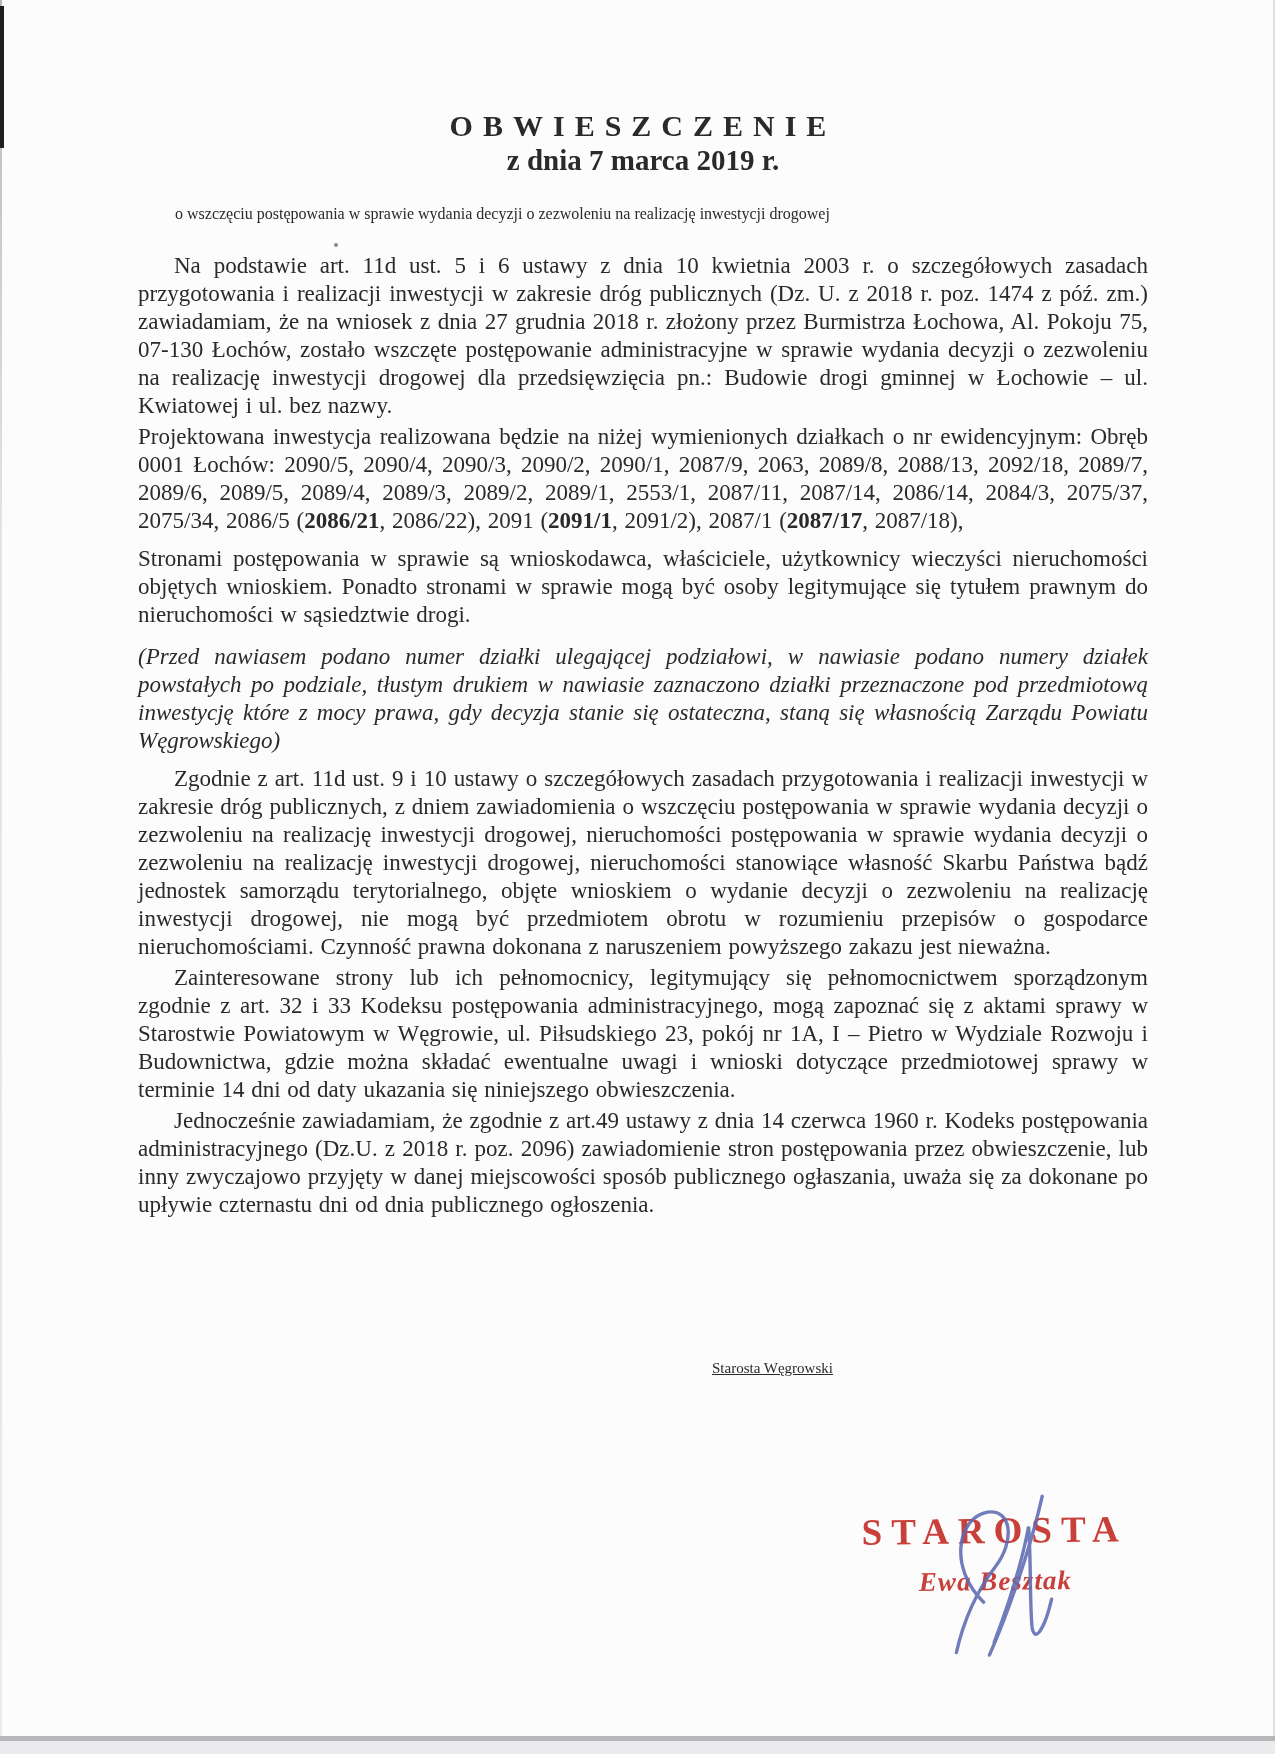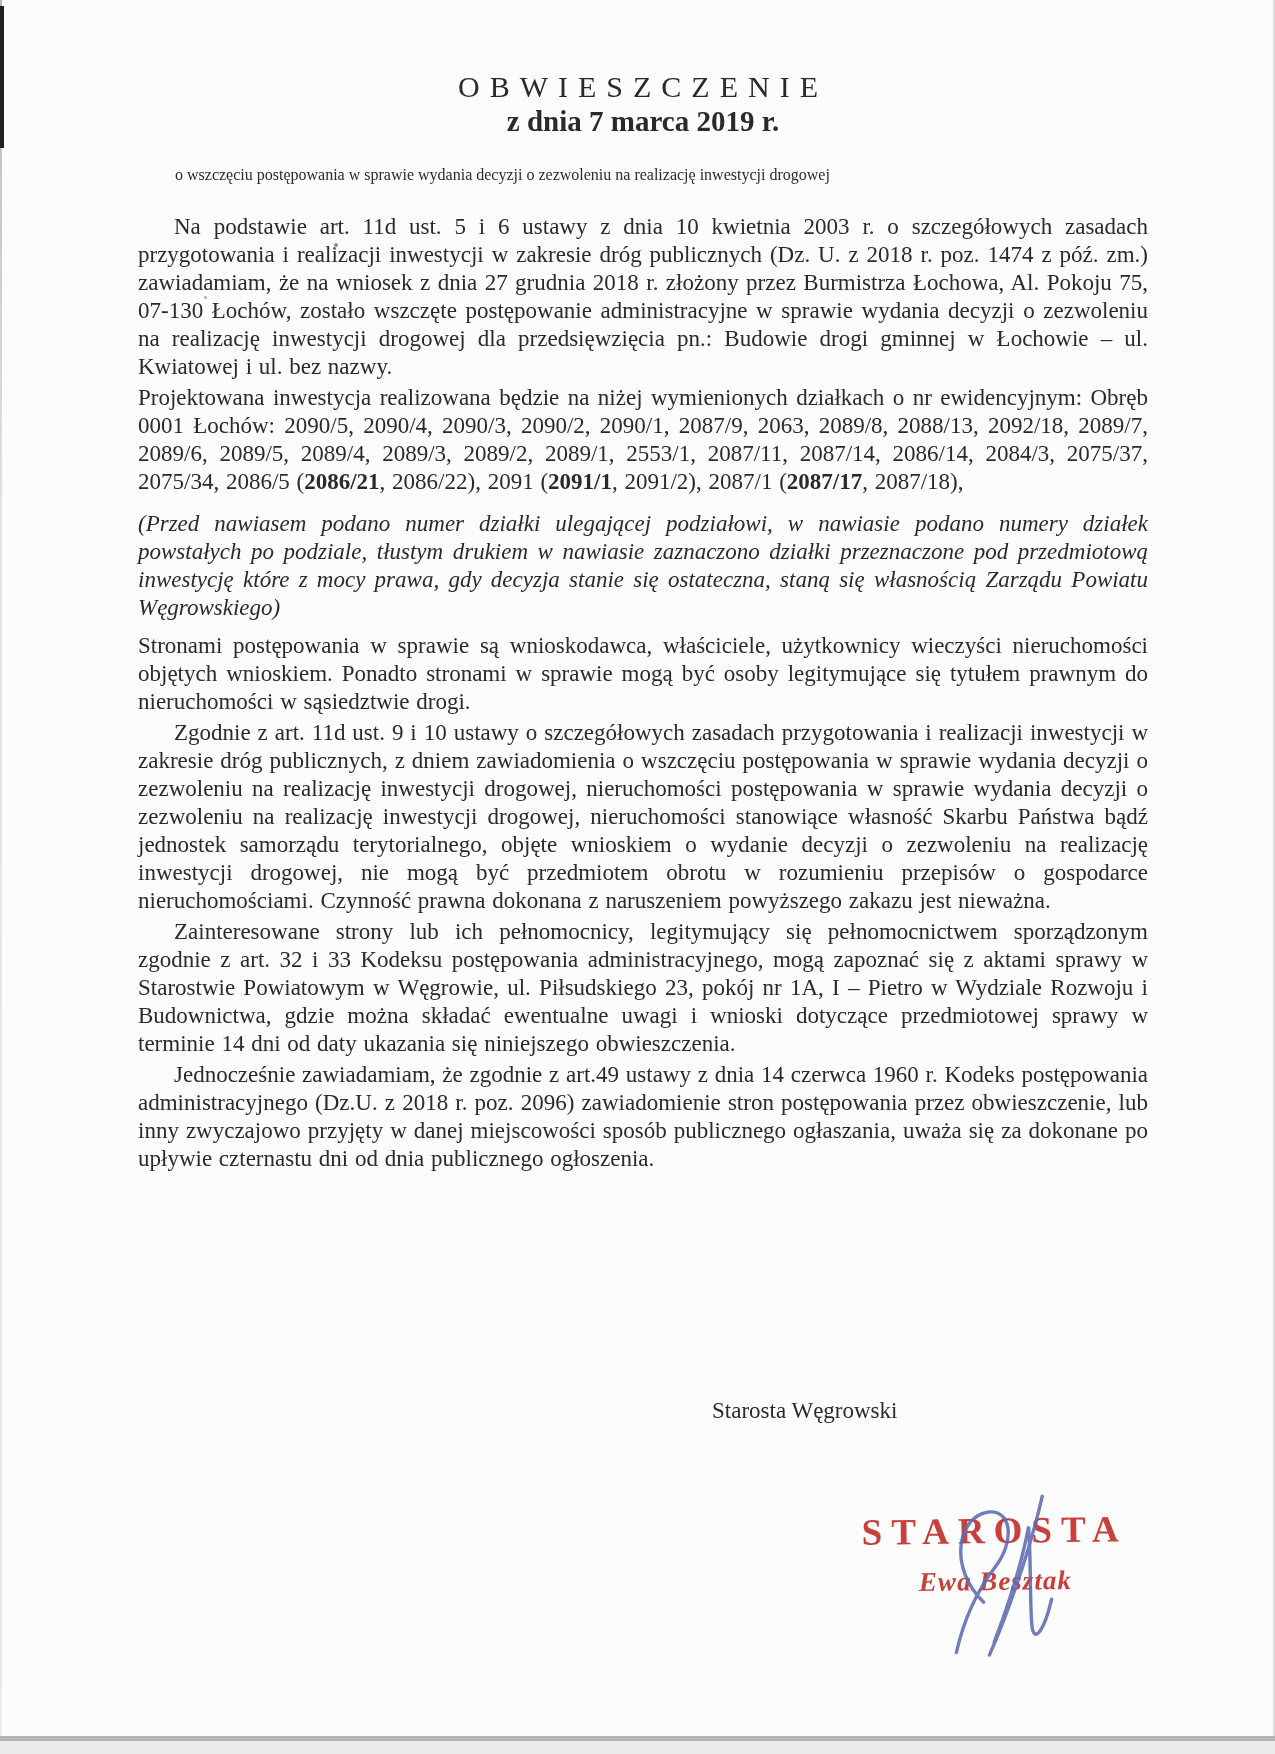--- a/index.html
+++ b/index.html
@@ -9,38 +9,38 @@
     margin:0 auto;
     background:#fcfcfd;
     font-family:"Liberation Serif","DejaVu Serif",serif;
     color:#2a2a2a;
     overflow:hidden;
   }
   .content {
     position:absolute; left:135px; top:0; width:1016px;
   }
   .title-block { text-align:center; padding-top:70px; }
-  .title-main   { font-size:30px; font-weight:normal; letter-spacing:10px; line-height:34px; }
+  .title-main   { font-size:30px; font-weight:bold; letter-spacing:10px; line-height:34px;margin-top:39px; }
   .title-issuer { font-size:30px; font-weight:bold; letter-spacing:2px;  line-height:34px; }
   .title-date   { font-size:29px; font-weight:bold; line-height:34px; }
   .subject {
     margin:22px 40px 8px; font-size:16px; line-height:29px;
   }
   p.body {
     font-size:23px; line-height:28px; text-align:justify; margin:3px;
     word-spacing:1px;
   }
   p.first   { margin-top:24px; }
   p.indent  { text-indent:36px; }
   p.note    { font-style:italic; margin-top:14px; margin-bottom:10px; }
   p.parties { margin-top:10px; }
 
   .signoff {
-    position:absolute; left:712px; top:1398px;
-    font-size:23px; white-space:nowrap;
+    position:absolute; left:712px; top:1360px;
+    font-size:15px; white-space:nowrap;text-decoration:underline;
   }
 
   .stamp {
     position:absolute; left:845px; top:1512px; width:300px;
     text-align:center; color:#c8403a; transform:rotate(-0.8deg);
   }
   .stamp-role {
     font-size:37px; font-weight:bold; letter-spacing:9px; line-height:38px;
   }
   .stamp-name {
@@ -72,23 +72,23 @@
       <div class="title-main">OBWIESZCZENIE</div>
       <div class="title-date">z dnia 7 marca 2019 r.</div>
     </div>
 
     <p class="subject">o wszczęciu postępowania  w sprawie  wydania decyzji o zezwoleniu  na realizację inwestycji drogowej</p>
 
     <p class="body first indent">Na podstawie art. 11d ust. 5 i 6 ustawy z dnia 10 kwietnia 2003 r. o szczegółowych zasadach przygotowania i realizacji inwestycji w zakresie dróg publicznych (Dz. U. z 2018 r. poz. 1474 z póź. zm.)  zawiadamiam, że na wniosek z dnia 27 grudnia 2018 r.  złożony przez Burmistrza Łochowa, Al. Pokoju 75, 07-130 Łochów, zostało wszczęte postępowanie administracyjne  w sprawie wydania decyzji o zezwoleniu na realizację inwestycji drogowej dla przedsięwzięcia pn.: Budowie drogi gminnej w Łochowie – ul. Kwiatowej i ul. bez nazwy.</p>
 
     <p class="body"><span>Projektowana inwestycja  realizowana będzie na niżej wymienionych działkach o nr ewidencyjnym: Obręb 0001 Łochów: 2090/5, 2090/4, 2090/3, 2090/2, 2090/1, 2087/9, 2063, 2089/8, 2088/13, 2092/18, 2089/7, 2089/6, 2089/5, 2089/4, 2089/3, 2089/2, 2089/1, 2553/1, 2087/11, 2087/14, 2086/14, 2084/3, 2075/37, 2075/34, 2086/5 (</span><b>2086/21</b><span>, 2086/22), 2091 (</span><b>2091/1</b><span>, 2091/2), 2087/1 (</span><b>2087/17</b><span>, 2087/18),</span></p>
 
+    <p class="body parties">Stronami postępowania w sprawie są wnioskodawca, właściciele, użytkownicy wieczyści nieruchomości objętych wnioskiem. Ponadto stronami w sprawie mogą być osoby legitymujące się tytułem prawnym do nieruchomości w sąsiedztwie drogi.</p>
+
     <p class="body note">(Przed nawiasem podano numer działki ulegającej podziałowi,  w nawiasie podano  numery  działek powstałych po podziale, tłustym drukiem w nawiasie zaznaczono działki przeznaczone pod przedmiotową inwestycję które z mocy prawa, gdy decyzja stanie się ostateczna, staną się własnością  Zarządu Powiatu Węgrowskiego)</p>
-
-    <p class="body parties">Stronami postępowania w sprawie są wnioskodawca, właściciele, użytkownicy wieczyści nieruchomości objętych wnioskiem. Ponadto stronami w sprawie mogą być osoby legitymujące się tytułem prawnym do nieruchomości w sąsiedztwie drogi.</p>
 
     <p class="body indent">Zgodnie z art. 11d ust. 9 i 10 ustawy o szczegółowych zasadach przygotowania i realizacji inwestycji w zakresie dróg publicznych, z dniem zawiadomienia o wszczęciu postępowania w sprawie wydania decyzji o zezwoleniu na realizację inwestycji drogowej, nieruchomości postępowania w sprawie wydania decyzji o zezwoleniu na realizację inwestycji drogowej, nieruchomości stanowiące własność Skarbu Państwa bądź jednostek samorządu terytorialnego, objęte wnioskiem o wydanie decyzji o zezwoleniu na realizację inwestycji drogowej, nie mogą być przedmiotem obrotu w rozumieniu przepisów o gospodarce nieruchomościami. Czynność prawna dokonana z naruszeniem powyższego zakazu jest nieważna.</p>
 
     <p class="body indent">Zainteresowane strony lub ich pełnomocnicy, legitymujący się pełnomocnictwem sporządzonym zgodnie z art. 32 i 33 Kodeksu postępowania administracyjnego, mogą zapoznać się z aktami sprawy w Starostwie Powiatowym w Węgrowie, ul. Piłsudskiego 23, pokój nr 1A, I – Pietro  w Wydziale Rozwoju i Budownictwa, gdzie można  składać ewentualne uwagi i wnioski  dotyczące przedmiotowej sprawy w terminie  14 dni od daty ukazania się niniejszego obwieszczenia.</p>
 
     <p class="body indent">Jednocześnie zawiadamiam, że zgodnie z art.49 ustawy z dnia 14 czerwca 1960 r. Kodeks postępowania administracyjnego (Dz.U. z 2018 r. poz. 2096) zawiadomienie stron postępowania przez obwieszczenie, lub inny zwyczajowo przyjęty w danej miejscowości  sposób publicznego ogłaszania, uważa się za dokonane po upływie czternastu dni od dnia publicznego ogłoszenia.</p>
 
 
   </div>
 

